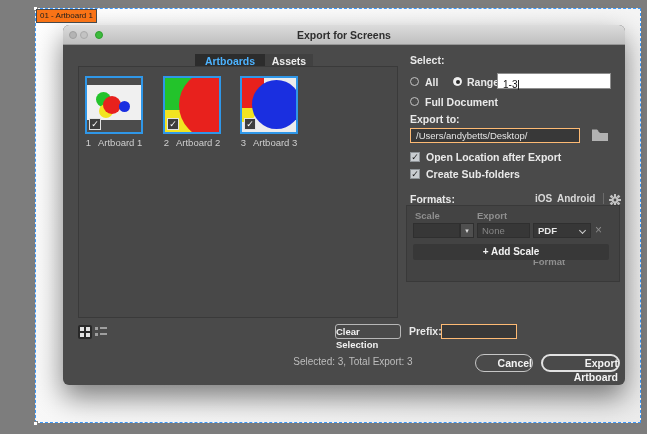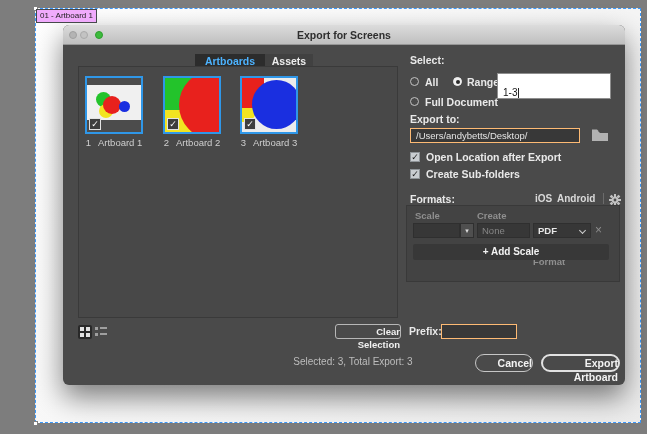--- a/index.html
+++ b/index.html
@@ -4,21 +4,21 @@
 <style>
   * { margin:0; padding:0; box-sizing:border-box; }
   body { background:#5a5a5a; font-family:"Liberation Sans", sans-serif; }
   .frame { position:relative; width:647px; height:434px; background:#7d7d7d; overflow:hidden; }
 
   
   .canvas { position:absolute; left:35px; top:8px; width:606px; height:415px;
             background:linear-gradient(135deg,#ffffff 0%,#f6f6f6 55%,#ececec 100%);
             border:1px dashed #3b99fc; }
   .handle { position:absolute; width:5px; height:5px; background:#ffffff; border:1px solid #7f7f7f; z-index:5; }
-  .ab-tag { position:absolute; left:36px; top:9px; background:#f0abfc; border:1px solid #46494c;
+  .ab-tag { position:absolute; left:36px; top:9px; background:#f97316; border:1px solid #46494c;
             font-size:8px; line-height:10px; color:#1d1d1d; padding:1px 3px; z-index:6; white-space:nowrap; }
 
   
   .dialog { position:absolute; left:63px; top:25px; width:562px; height:360px;
             background:#4a4a4a; border-radius:6px; box-shadow:0 12px 28px rgba(0,0,0,.5); z-index:4; }
   .titlebar { position:absolute; left:0; top:0; right:0; height:20px; border-radius:6px 6px 0 0;
               background:linear-gradient(#dcdcdc,#bfbfbf); border-bottom:1px solid #969696; }
   .titlebar .title { text-align:center; font-size:10.5px; font-weight:bold; color:#2e2e2e; line-height:20px; }
   .tl { position:absolute; top:6px; width:8px; height:8px; border-radius:50%; }
 
@@ -38,31 +38,31 @@
   .thumb-label { position:absolute; top:70px; width:58px; display:flex; justify-content:center; gap:7px;
                  font-size:9.5px; color:#cfcfcf; }
 
   
   .viewbtn { position:absolute; top:300px; width:14px; height:14px; border-radius:2px; }
   .grid-ic { background:#292929; }
   .grid-ic i { position:absolute; width:4px; height:4px; background:#e2e2e2; }
   .list-ic i.dot { position:absolute; width:3px; height:3px; background:#9f9f9f; }
   .list-ic i.bar { position:absolute; width:7px; height:2px; background:#9f9f9f; }
   .btn-clear { position:absolute; left:272px; top:299px; width:66px; height:15px; border:1px solid #b7b7b7;
-               border-radius:3px; font-size:9.5px; font-weight:bold; color:#f1f1f1; text-align:right; line-height:13px; }
+               border-radius:3px; font-size:9.5px; font-weight:bold; color:#f1f1f1; text-align:left; line-height:13px; }
 
   
   .lbl { position:absolute; font-size:10.5px; font-weight:bold; color:#e9e9e9; white-space:nowrap; }
   .radio { position:absolute; width:9px; height:9px; border-radius:50%; border:1px solid #c3c3c3; }
   .radio.sel { background:#efefef; border-color:#efefef; }
   .radio.sel::after { content:""; position:absolute; left:2px; top:2px; width:4px; height:4px; border-radius:50%; background:#2a2a2a; }
   .field-dark { position:absolute; background:#383838; border:1px solid #fdba74; color:#e4e4e4;
                 font-size:9.5px; line-height:13px; padding:0 5px; overflow:hidden; white-space:nowrap; }
   .range-input { position:absolute; left:434px; top:48px; width:114px; height:16px; background:#ffffff;
-                 border:1px solid #8e8e8e; font-size:10px; color:#141414; line-height:14px; padding:12px 5px; }
+                 border:1px solid #8e8e8e; font-size:10px; color:#141414; line-height:14px; padding:4px 5px; }
   .caret-bar { display:inline-block; width:1px; height:10px; background:#222; vertical-align:-2px; margin-left:1px; }
   .chk { position:absolute; width:10px; height:10px; background:#c9cdd1; border:1px solid #8f9498;
          color:#1f1f1f; font-size:9px; line-height:9px; text-align:center; }
 
   
   .fmt-panel { position:absolute; left:343px; top:180px; width:214px; height:77px;
                background:#434343; border:1px solid #393939; }
   .col-h { position:absolute; top:4px; font-size:9.5px; font-weight:bold; color:#8f8f8f; }
   .mini-field { position:absolute; top:17px; height:15px; background:#373737; border:1px solid #2f2f2f;
                 font-size:9.5px; line-height:13px; padding:0 4px; color:#e8e8e8; }
@@ -200,21 +200,21 @@
           <rect x="8.2" y="1.2" width="2.6" height="2.6" transform="rotate(45 9.5 2.5)"></rect>
           <rect x="1.2" y="8.2" width="2.6" height="2.6" transform="rotate(45 2.5 9.5)"></rect>
           <rect x="8.2" y="8.2" width="2.6" height="2.6" transform="rotate(45 9.5 9.5)"></rect>
         </g>
         <circle cx="6" cy="6" r="1.4" fill="#4a4a4a"></circle>
       </svg>
     </div>
 
     <div class="fmt-panel">
       <div class="col-h" style="left:8px;">Scale</div>
-      <div class="col-h" style="left:70px;">Create</div>
+      <div class="col-h" style="left:70px;">Export</div>
       <div class="col-h" style="left:126px;margin-top:46px;">Format</div>
 
       <div class="mini-field" style="left:6px; width:47px;"></div>
       <div class="caret-btn"><span>▾</span></div>
       <div class="mini-field" style="left:70px; width:53px; color:#858585;">None</div>
       <div class="mini-field" style="left:126px; width:58px; font-weight:bold;">
         <span>PDF</span>
         <span class="chev"></span>
       </div>
       <div class="x-rm">×</div>

